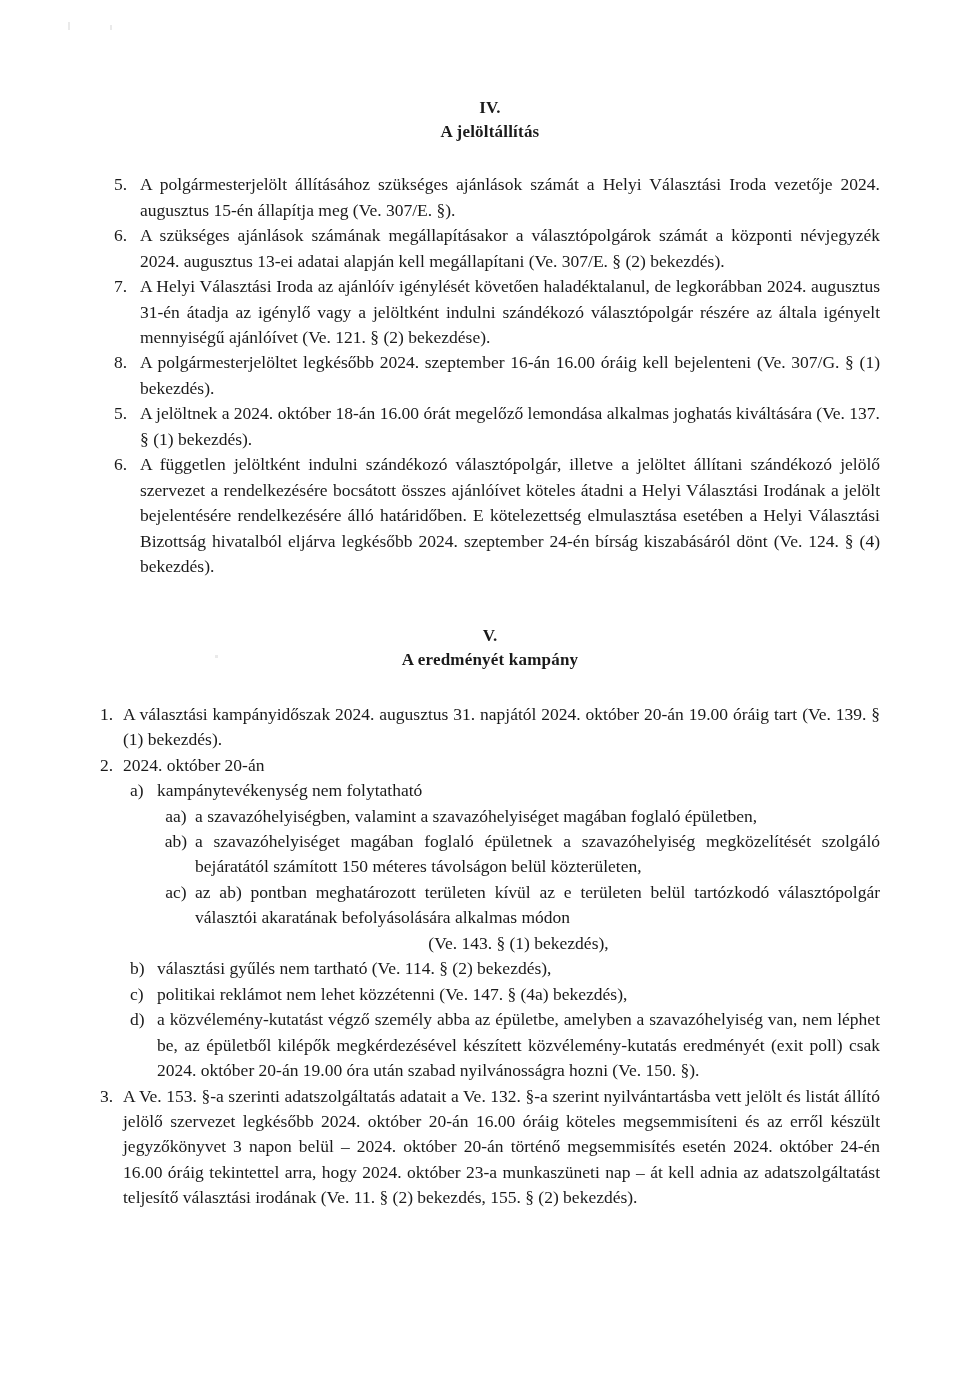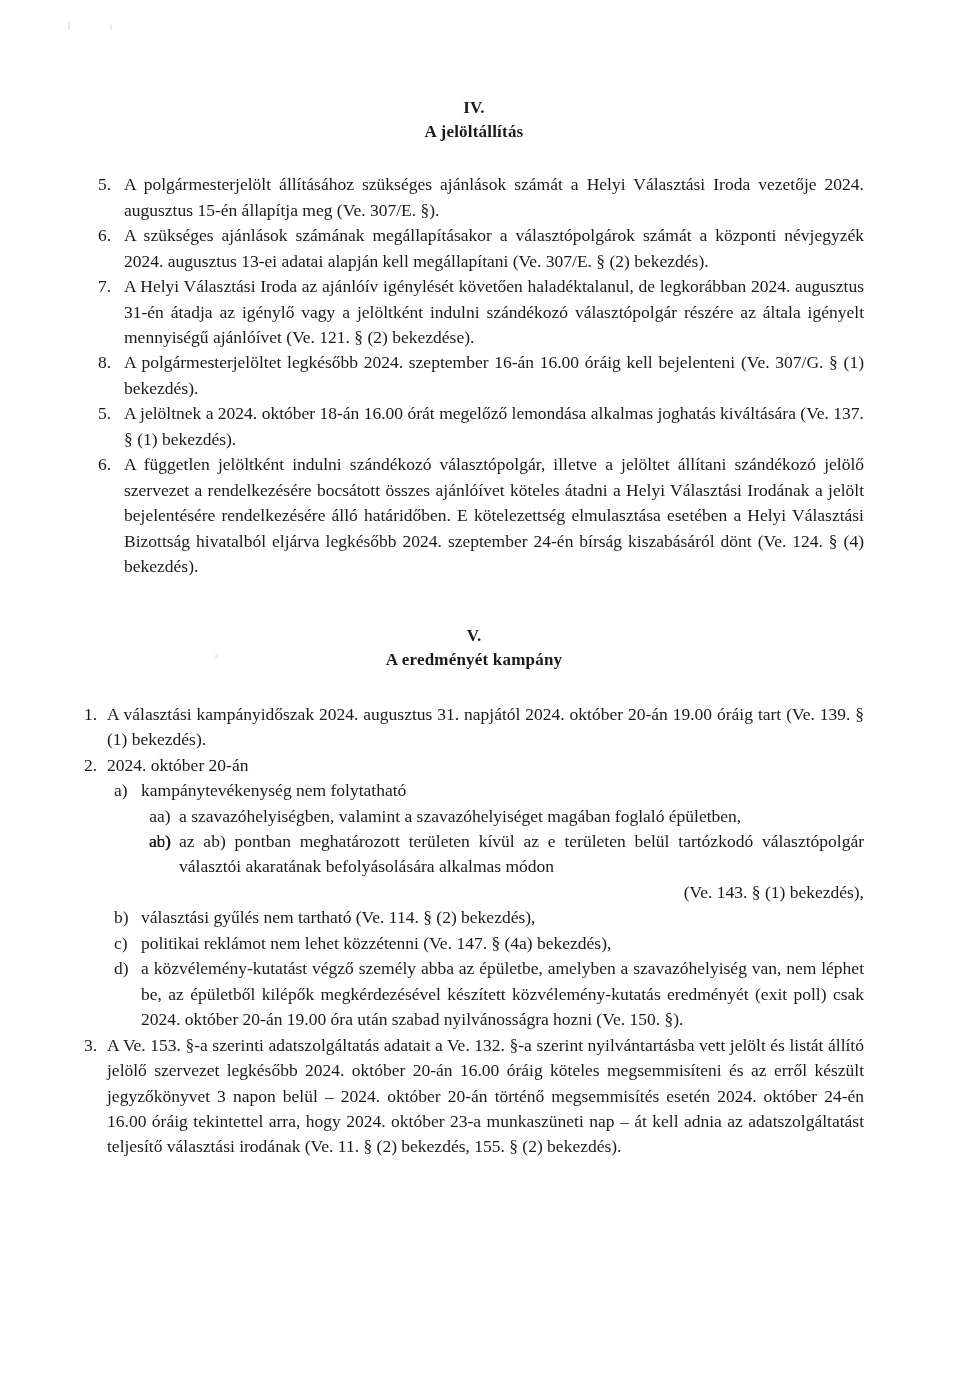--- a/index.html
+++ b/index.html
@@ -14,21 +14,21 @@
     height: 1400px;
     margin: 0 auto;
     background: #ffffff;
     font-family: "Liberation Serif", "DejaVu Serif", serif;
     color: #1a1a1a;
     overflow: hidden;
     box-sizing: border-box;
   }
   .content {
     position: absolute;
-    left: 84px;
+    left: 100px;
     top: 96px;
     width: 780px;
   }
 
   
   .sec-head {
     text-align: center;
     font-weight: bold;
     font-size: 17px;
     line-height: 1.42;
@@ -112,21 +112,21 @@
     position: absolute;
     left: 30px;
     top: 0;
     width: 24px;
     text-align: left;
   }
 
   
   .cont-a {
     padding-left: 57px;
-    text-align: right;
+    text-align: center;
   }
 
   .nojust { text-align: left; }
 
   
   .speck {
     position: absolute;
     background: #d8d8d8;
     opacity: .55;
     pointer-events: none;
@@ -195,20 +195,21 @@
       <span class="marker">a)</span>
       <span>kampánytevékenység nem folytatható</span>
     </p>
 
     <p class="p lvlaa nojust">
       <span class="marker">aa)</span>
       <span>a szavazóhelyiségben, valamint a szavazóhelyiséget magában foglaló épületben,</span>
     </p>
     <p class="p lvlaa">
       <span class="marker">ab)</span>
+      <span>a szavazóhelyiséget magában foglaló épületnek a szavazóhelyiség megközelítését szolgáló bejáratától számított 150 méteres távolságon belül közterületen,</span>
     </p>
     <p class="p lvlaa">
       <span class="marker">ac)</span>
       <span>az ab) pontban meghatározott területen kívül az e területen belül tartózkodó választópolgár választói akaratának befolyásolására alkalmas módon</span>
     </p>
 
     <p class="p cont-a">(Ve. 143. § (1) bekezdés),</p>
 
     <p class="p lvlb nojust">
       <span class="marker">b)</span>

